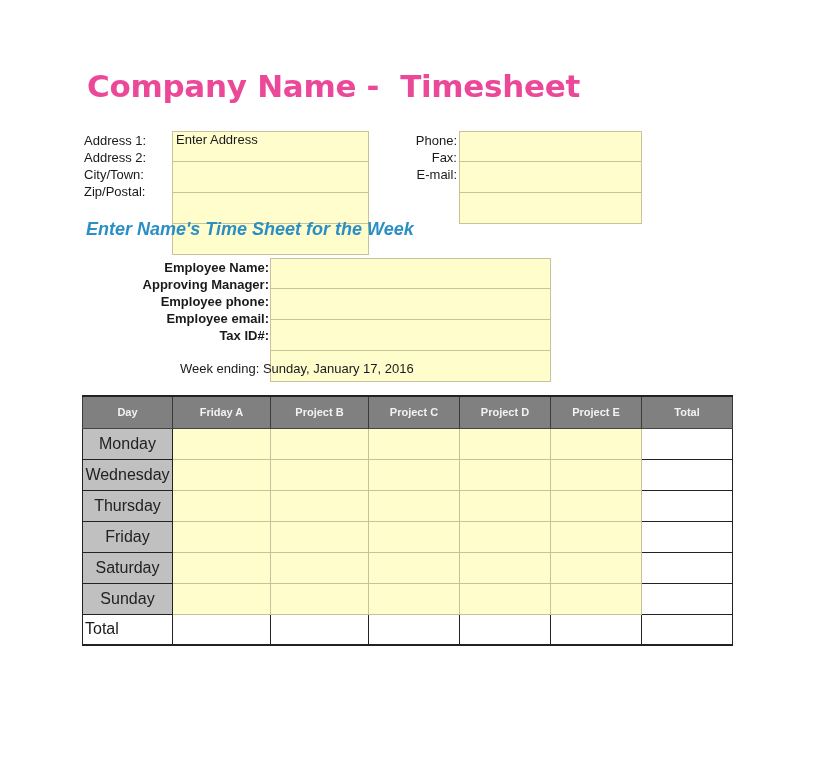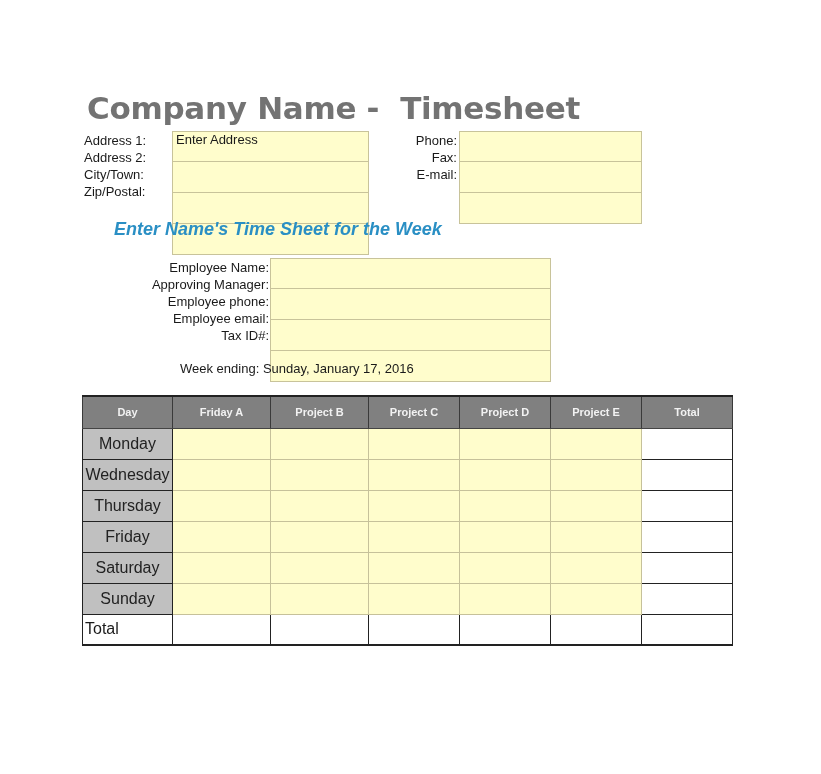--- a/index.html
+++ b/index.html
@@ -1,24 +1,24 @@
 <!DOCTYPE html>
 <html><head>
 <meta charset="utf-8">
 <style>
   * { box-sizing: border-box; margin: 0; padding: 0; }
   body { width: 821px; height: 774px; background: #ffffff; position: relative; overflow: hidden; font-family: "Liberation Sans", sans-serif; color: #1a1a1a; }
   .abs { position: absolute; }
-  .title { left: 87px; top: 90px; font-size: 31px; font-weight: bold; color: #737373; font-family: "DejaVu Sans", sans-serif; letter-spacing: -0.3px; white-space: pre; }
+  .title { left: 87px; top: 68px; font-size: 31px; font-weight: bold; color: #ec4899; font-family: "DejaVu Sans", sans-serif; letter-spacing: -0.3px; white-space: pre; }
   .lbl { font-size: 13px; line-height: 17px; white-space: nowrap; }
   .lbl-r { text-align: right; }
   .field { background: #fffdcc; border: 1px solid #c8c39a; height: 31px; font-size: 13px; line-height: 15px; padding-left: 3px; color: #1a1a1a; }
   .field + .field { border-top: none; }
-  .subtitle { left: 86px; top: 219px; font-size: 18px; font-weight: bold; font-style: italic; color: #2a8fc4; white-space: nowrap; margin-left: 28px; }
-  .blbl { font-size: 13px; font-weight: normal; line-height: 17px; text-align: right; white-space: nowrap; }
+  .subtitle { left: 86px; top: 219px; font-size: 18px; font-weight: bold; font-style: italic; color: #2a8fc4; white-space: nowrap; }
+  .blbl { font-size: 13px; font-weight: bold; line-height: 17px; text-align: right; white-space: nowrap; }
   .week { left: 180px; top: 361px; font-size: 13px; white-space: nowrap; }
   .week b { font-weight: normal; }
   table.ts { position: absolute; left: 82px; top: 395px; border-collapse: collapse; table-layout: fixed; }
   table.ts th { background: #808080; color: #f2f2f2; font-size: 11px; font-weight: bold; height: 32px; border-left: 1px solid #3a3a3a; border-right: 1px solid #3a3a3a; border-top: 2px solid #222; border-bottom: 1px solid #444; text-align: center; }
   table.ts td { height: 31px; font-size: 16px; text-align: center; }
   td.day { background: #c0c0c0; border: 1px solid #222; color: #222; }
   td.cell { background: #fffdcc; border: 1px solid #c6c19a; }
   td.tot { background: #ffffff; border: 1px solid #222; }
   tr.total-row td { background: #fff; border: 1px solid #222; border-bottom: 2px solid #222; }
   td.total-label { text-align: left !important; padding-left: 2px; }

